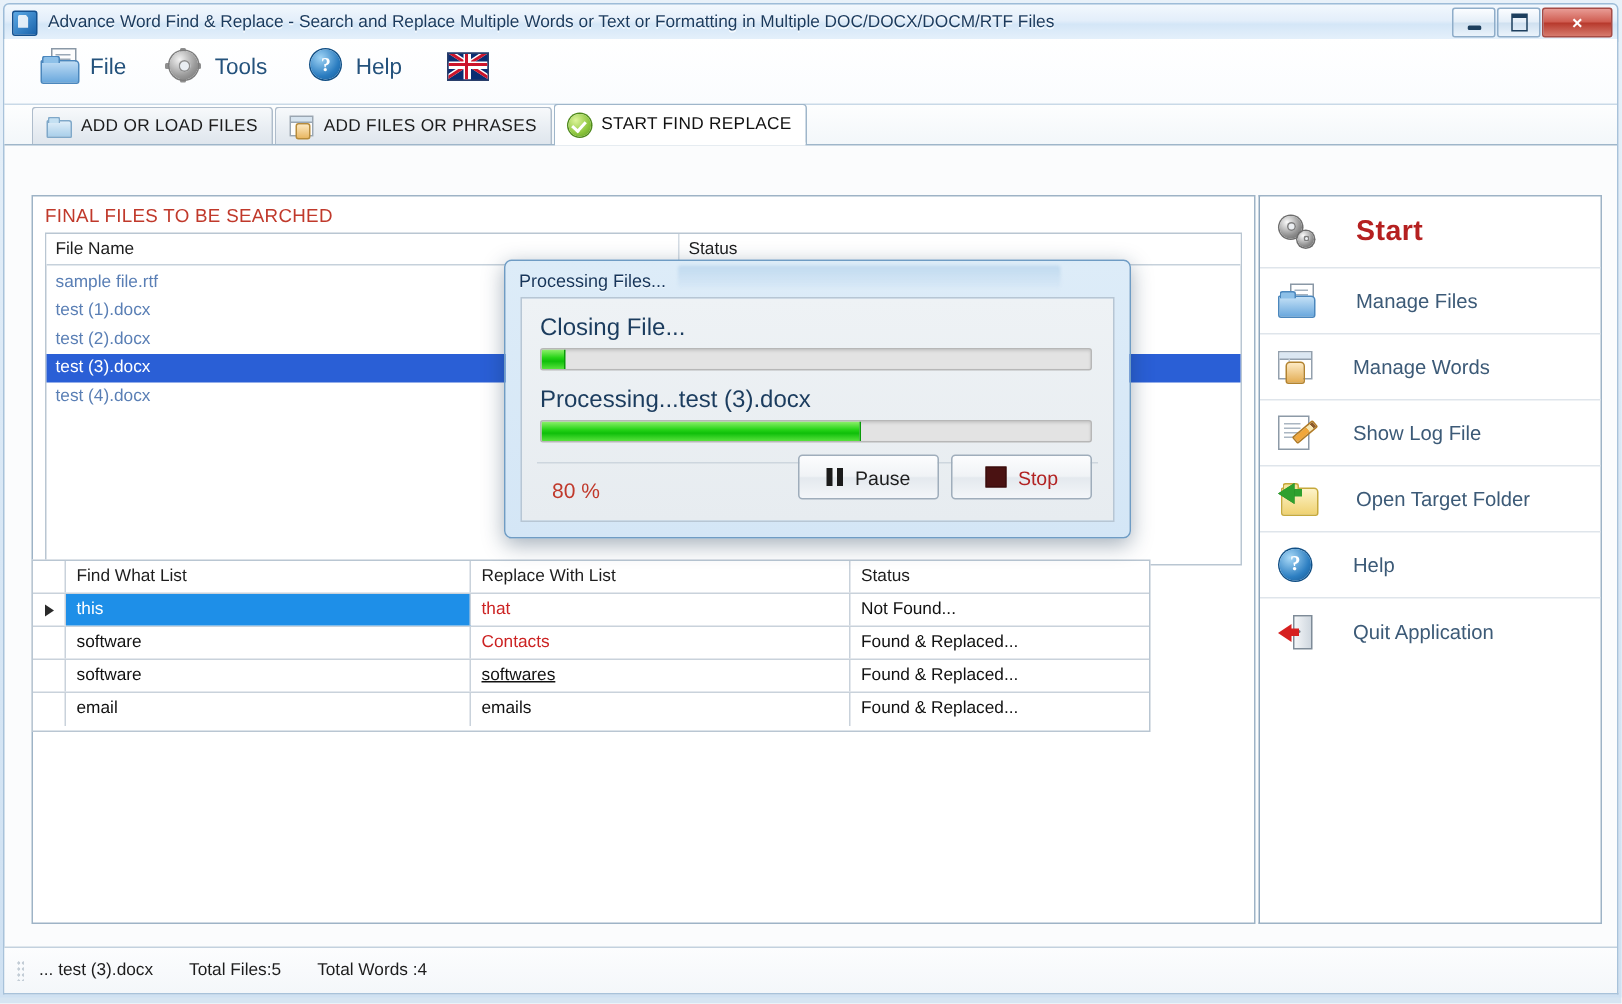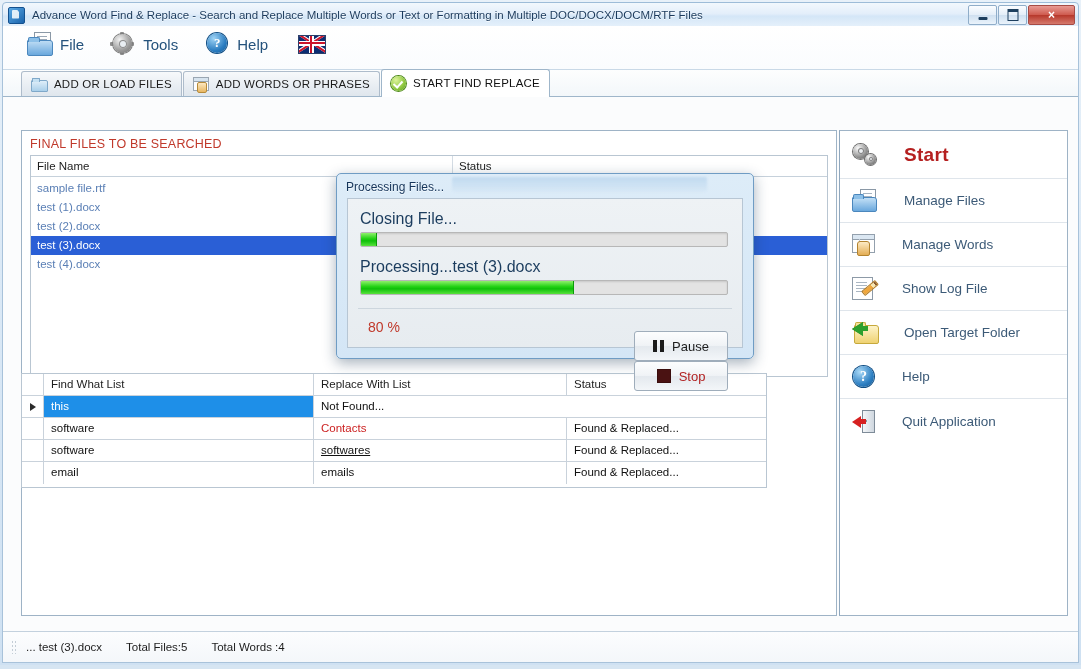--- a/index.html
+++ b/index.html
@@ -382,21 +382,21 @@
     background:linear-gradient(180deg,#8ff06c 0%,#26d317 42%,#0fbf0a 60%,#57e23c 100%);
     border-right:1px solid #0a9a08;
   }
   .dlg-sep{
     position:absolute;left:10px;right:10px;top:109px;height:1px;background:#cdd6de;
   }
   .pct{
     position:absolute;left:20px;top:120px;font-size:14px;color:#c0392b;
   }
   .dlg-btns{
-    position:absolute;right:14px;top:132px;display:flex;flex-direction:column;
+    position:absolute;right:14px;top:104px;display:flex;
   }
   .dbtn{
     height:30px;min-width:94px;margin-left:8px;
     border:1px solid #9fadbb;border-radius:3px;
     background:linear-gradient(180deg,#fcfdfe 0%,#f0f3f6 48%,#e4e9ee 52%,#f3f6f9 100%);
     display:flex;align-items:center;justify-content:center;cursor:default;
     box-sizing:border-box;
   }
   .dbtn .lb{font-size:13px;color:#1d1d1d;margin-left:8px;}
   .dbtn.stop .lb{color:#b22222;}
@@ -480,21 +480,21 @@
         <span class="ic-tab-files">
             <span class="f"></span>
           </span>
         <span class="tl">ADD OR LOAD FILES</span>
       </div>
       <div class="tab">
         <span class="ic-tab-words">
             <span class="sheet"></span>
             <span class="hand"></span>
           </span>
-        <span class="tl">ADD WORDS OR PHRASES</span>
+        <span class="tl">ADD FILES OR PHRASES</span>
       </div>
       <div class="tab active">
         <span class="ic-check"></span>
         <span class="tl">START FIND REPLACE</span>
       </div>
     </div>
 
     <div class="content">
 
       <div class="main-panel">
@@ -524,20 +524,21 @@
           <div class="wc wc1">Find What List</div>
           <div class="wc wc2">Replace With List</div>
           <div class="wc wc3">Status</div>
         </div>
 
         <div class="wrow">
           <div class="wsel">
               <span class="arrow"></span>
             </div>
           <div class="wc wc1 cell-sel">this</div>
+          <div class="wc wc2 red">that</div>
           <div class="wc wc3">Not Found...</div>
         </div>
 
         <div class="wrow">
           <div class="wsel"></div>
           <div class="wc wc1">software</div>
           <div class="wc wc2 red">Contacts</div>
           <div class="wc wc3">Found &amp; Replaced...</div>
         </div>
 

